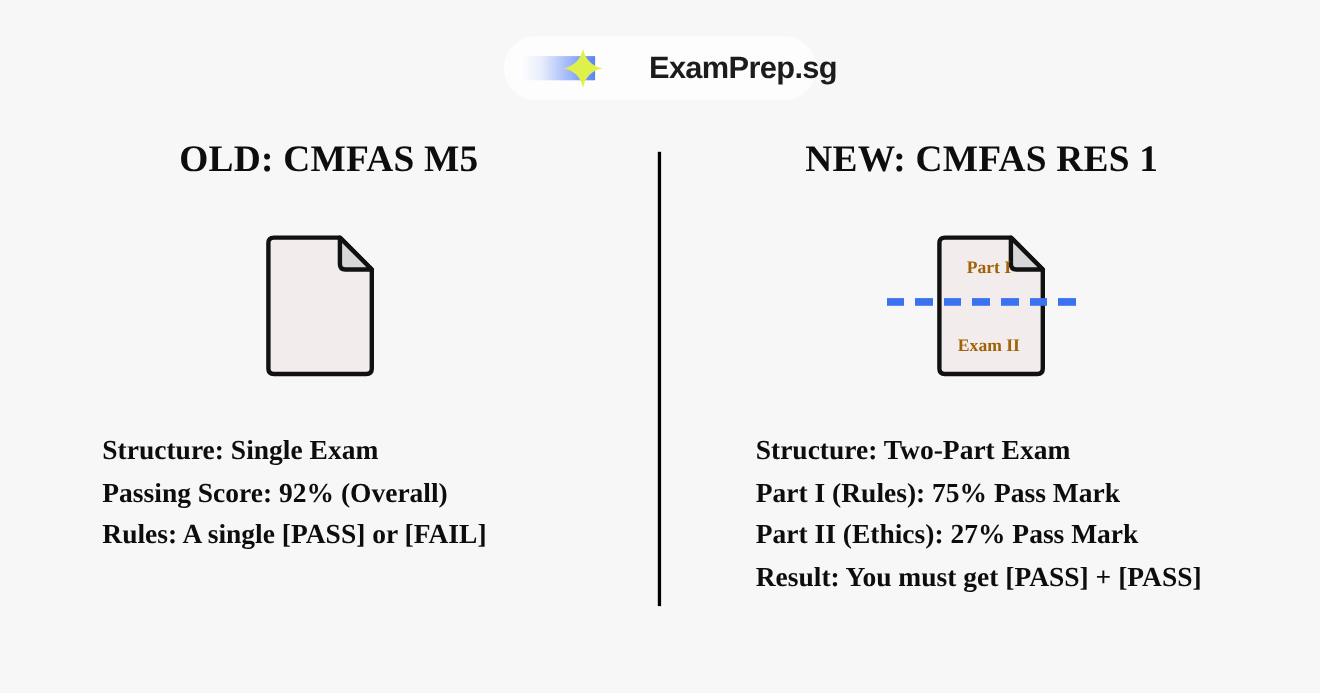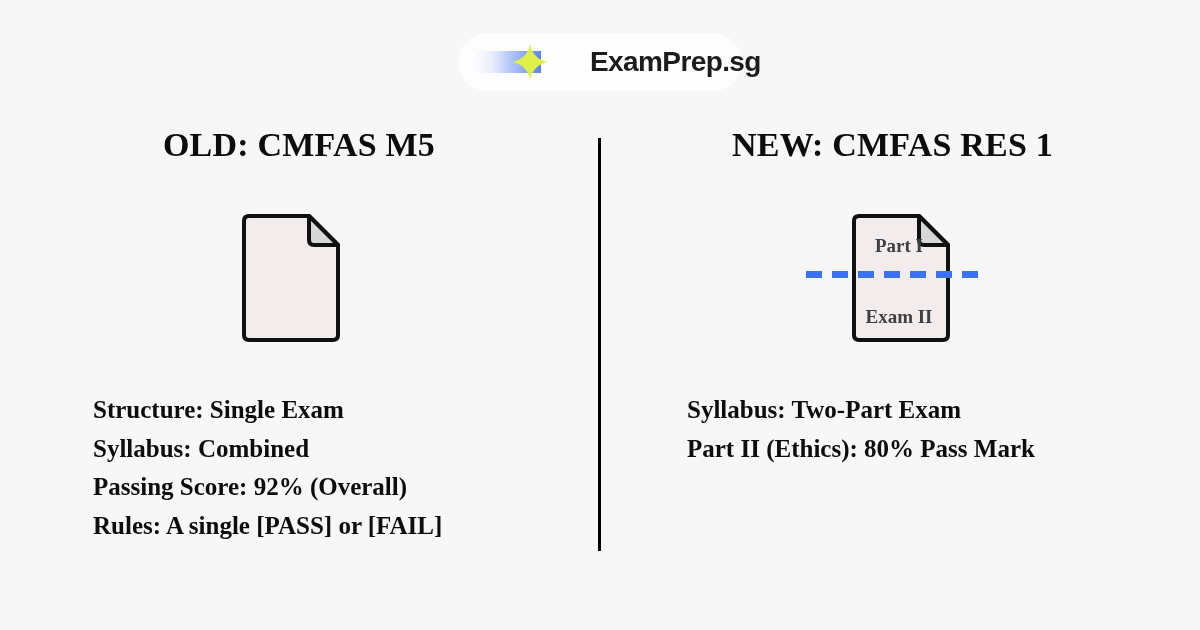--- a/index.html
+++ b/index.html
@@ -104,22 +104,22 @@
   }
   .col-left  .doc-wrap { left: 239px; }
   .col-right .doc-wrap { left: 248px; }
 
   .doc-part-label {
     position: absolute;
     width: 100px;
     text-align: center;
     font-family: "Liberation Serif", serif;
     font-weight: bold;
-    font-size: 19px;
-    color: #404040;
+    font-size: 16px;
+    color: #a16207;
     left: 0px;
   }
   .doc-part-1 { top: 22px; }
   .doc-part-2 { top: 93px; }
 
   .dashed-line {
     position: absolute;
     left: 205px;
     top: 271px;
     width: 182px;
@@ -166,21 +166,20 @@
 
   <div class="doc-wrap">
     <svg width="102" height="130" viewBox="0 0 102 130">
       <path d="M5 8 Q5 3 10 3 L70 3 L99 32 L99 122 Q99 127 94 127 L10 127 Q5 127 5 122 Z" fill="#f2edec" stroke="#111111" stroke-width="4" stroke-linejoin="round"></path>
       <path d="M70 3 L99 32 L75 32 Q70 32 70 27 Z" fill="#d7d7d7" stroke="#111111" stroke-width="4" stroke-linejoin="round"></path>
     </svg>
   </div>
 
   <div class="details">
     <div>Structure: Single Exam</div>
-    <div>Syllabus: Combined</div>
     <div>Passing Score: 92% (Overall)</div>
     <div>Rules: A single [PASS] or [FAIL]</div>
   </div>
 </div>
 
 <div class="column col-right">
 
   <div class="col-heading">NEW: CMFAS RES 1</div>
 
   <div class="doc-wrap">
@@ -188,16 +187,18 @@
       <path d="M5 8 Q5 3 10 3 L70 3 L99 32 L99 122 Q99 127 94 127 L10 127 Q5 127 5 122 Z" fill="#f2edec" stroke="#111111" stroke-width="4" stroke-linejoin="round"></path>
       <path d="M70 3 L99 32 L75 32 Q70 32 70 27 Z" fill="#d7d7d7" stroke="#111111" stroke-width="4" stroke-linejoin="round"></path>
     </svg>
     <div class="doc-part-label doc-part-1">Part I</div>
     <div class="doc-part-label doc-part-2">Exam II</div>
   </div>
 
   <div class="dashed-line"></div>
 
   <div class="details">
-    <div>Syllabus: Two-Part Exam</div>
-    <div>Part II (Ethics): 80% Pass Mark</div>
+    <div>Structure: Two-Part Exam</div>
+    <div>Part I (Rules): 75% Pass Mark</div>
+    <div>Part II (Ethics): 27% Pass Mark</div>
+    <div>Result: You must get [PASS] + [PASS]</div>
   </div>
 </div>
 
 </body></html>

